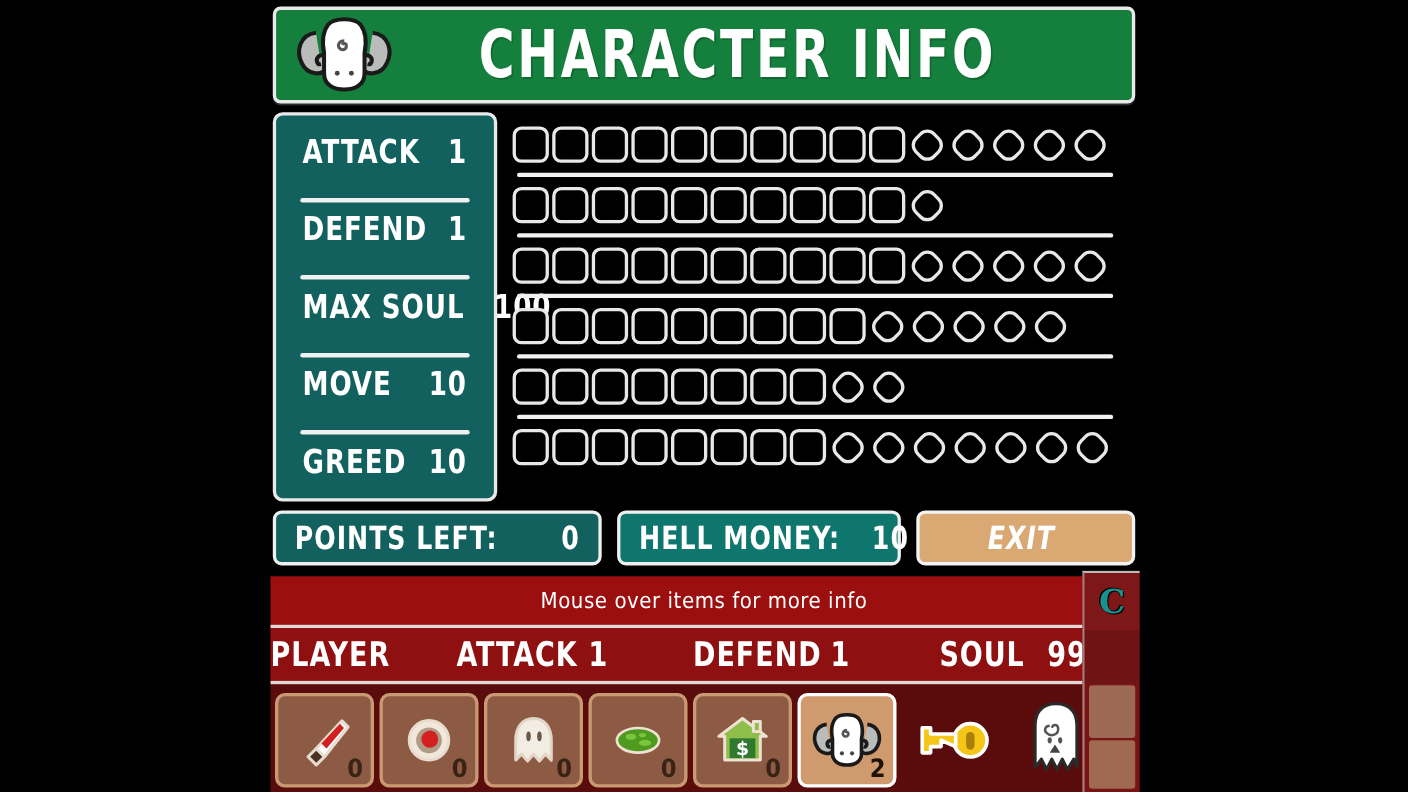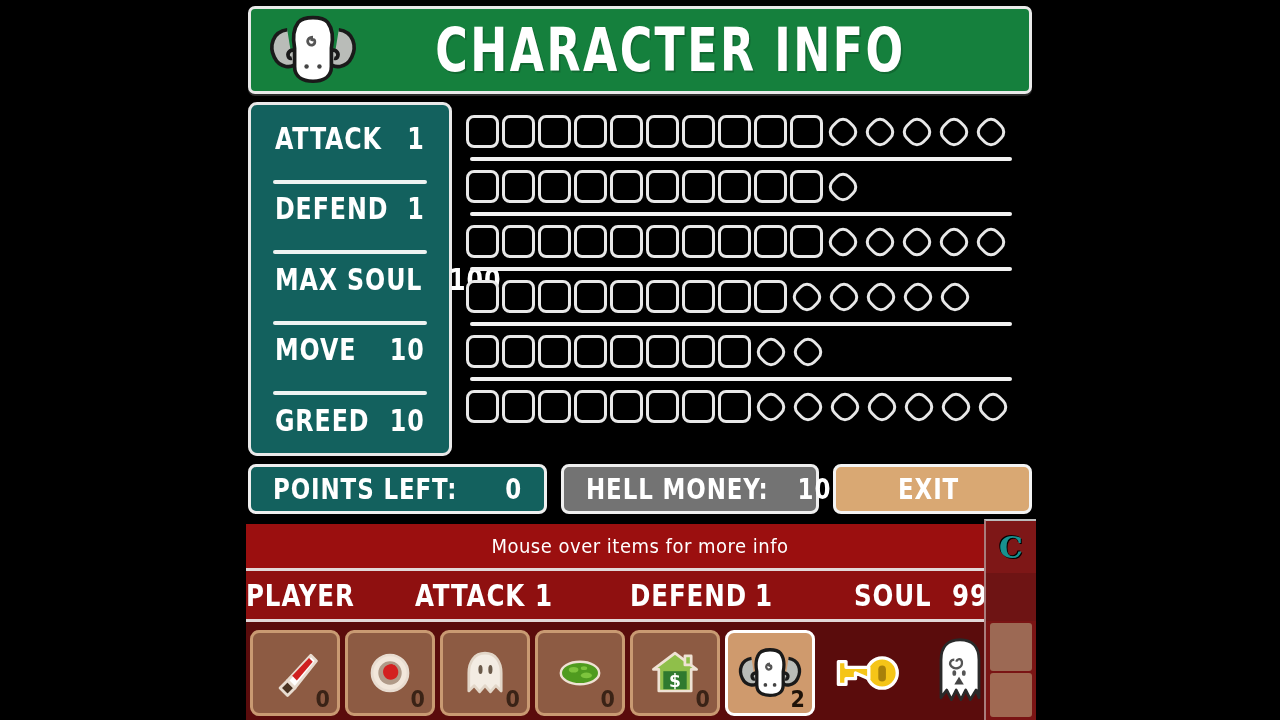--- a/index.html
+++ b/index.html
@@ -66,30 +66,30 @@
   .pip.dia{
     border-radius:10px; transform:rotate(45deg);
     width:26px; height:26px; margin:0 4px;
   }
 
   
   .footer{ position:absolute; left:2px; top:464px; width:784px; height:50px;
     display:flex; gap:14px; }
   .fbtn{
     height:50px; border:3px solid #efefef; border-radius:8px;
-    display:flex; align-items:center; padding:0 22px;
+    display:flex; align-items:center; padding:0 17px;
     color:#fff; font-family:"DejaVu Sans Condensed","Liberation Sans", sans-serif;
     font-size:29px; font-weight:bold; letter-spacing:1px;
   }
   .fbtn .lbl{ transform:scaleX(.88); transform-origin:left center; white-space:nowrap; }
   .fbtn .num{ margin-left:auto; transform:scaleX(.88); transform-origin:right center; }
   .fbtn.points{ width:300px; background:#13615e; }
-  .fbtn.money{ width:258px; background:#737373;justify-content:space-between; }
+  .fbtn.money{ width:258px; background:#0f766e;justify-content:space-between; }
   .fbtn.exit{ width:200px; background:#d9a873; justify-content:center;
-              border-color:#f3f3f3; }
+              border-color:#f3f3f3;font-style:italic; }
   .fbtn.exit .lbl{ margin:0 auto; transform:scaleX(.88); }
 
   
   .hud{ position:absolute; left:0; top:524px; width:788px; height:196px;
         background:#5a0c0c; }
   .hud-tip{
     position:relative; height:47px; background:#9b0f0f;
     display:flex; align-items:center; justify-content:center;
     border-bottom:3px solid #e2d8d8;
   }

